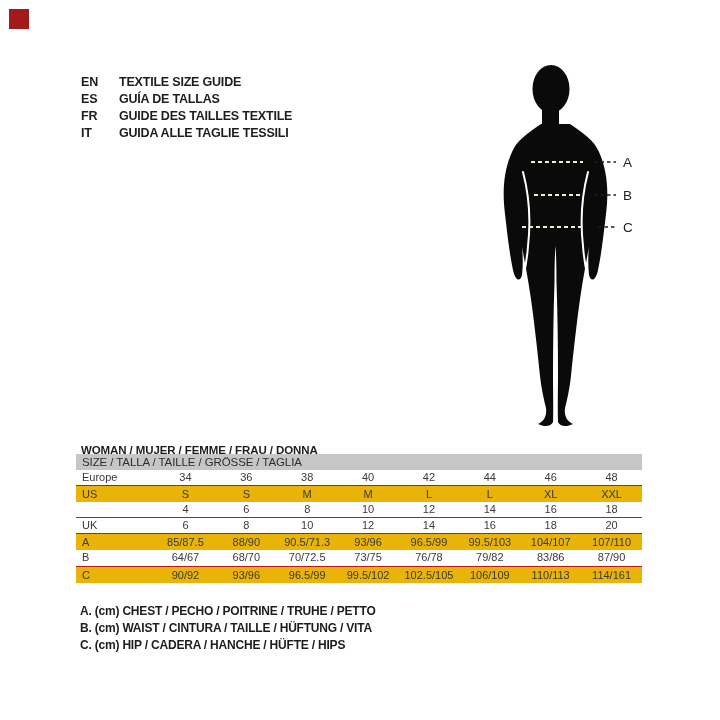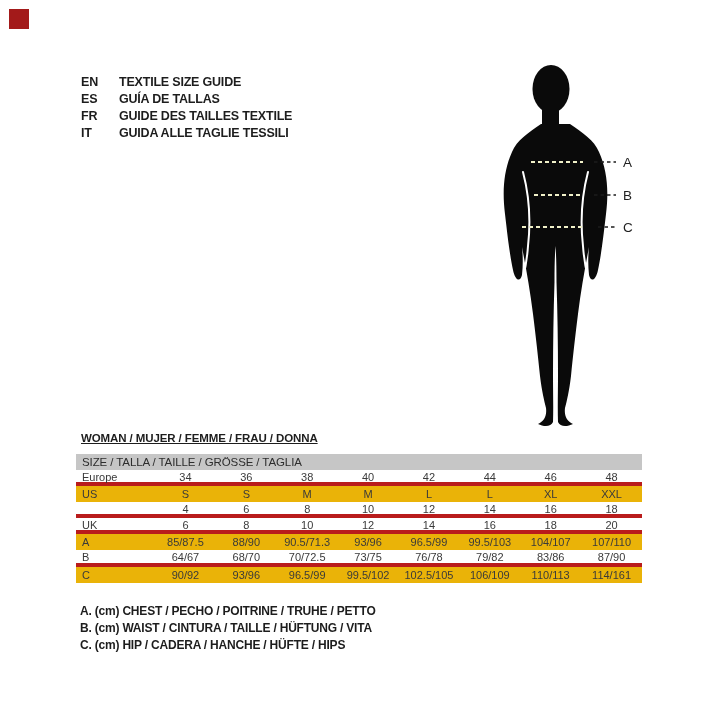--- a/index.html
+++ b/index.html
@@ -15,31 +15,31 @@
   
   .langs{position:absolute;left:81px;top:74px;}
   .lang-row{display:flex;font-size:12.5px;font-weight:700;line-height:16.9px;letter-spacing:-0.2px;}
   .lang-row .code{width:38px;flex:0 0 38px;}
 
   
   .fig{position:absolute;left:0;top:0;width:720px;height:720px;}
   .fig text{font-family:"Liberation Sans",sans-serif;font-size:13.5px;fill:#1f1f1f;}
 
   
-  .gender{position:absolute;left:81px;top:432px;font-size:11.5px;font-weight:700;letter-spacing:-0.1px;text-decoration:underline;}
+  .gender{position:absolute;left:81px;top:444px;font-size:11.5px;font-weight:700;letter-spacing:-0.1px;}
 
   
   .size-table{position:absolute;left:76px;top:454px;width:566px;font-size:11px;color:#3a3a3a;}
   .size-table .thead{
     height:16px;line-height:16px;background:#c6c6c6;color:#2d2d2d;
     font-weight:400;font-size:11.5px;padding-left:6px;letter-spacing:-0.1px;
   }
   .trow{display:grid;grid-template-columns:79px repeat(8,1fr);height:16.1px;line-height:16.1px;}
   .trow.alt{background:#eab308;}
-  .trow.lined{border-bottom:4px solid #b91c1c;line-height:15px;}
+  .trow.lined{border-bottom:1px solid #b91c1c;line-height:15px;}
   .trow .lbl{text-align:left;padding-left:6px;}
   .trow .val{text-align:center;}
 
   
   .notes{position:absolute;left:80px;top:603px;}
   .note-line{font-size:12px;font-weight:700;line-height:16.8px;letter-spacing:-0.2px;}
 </style>
 </head>
 <body>
 

